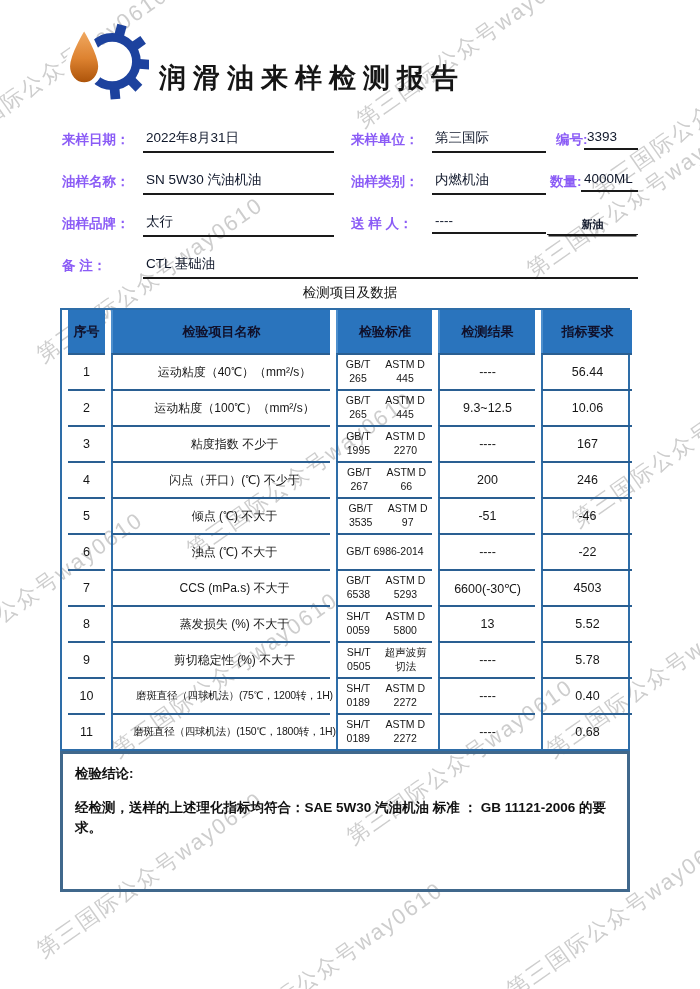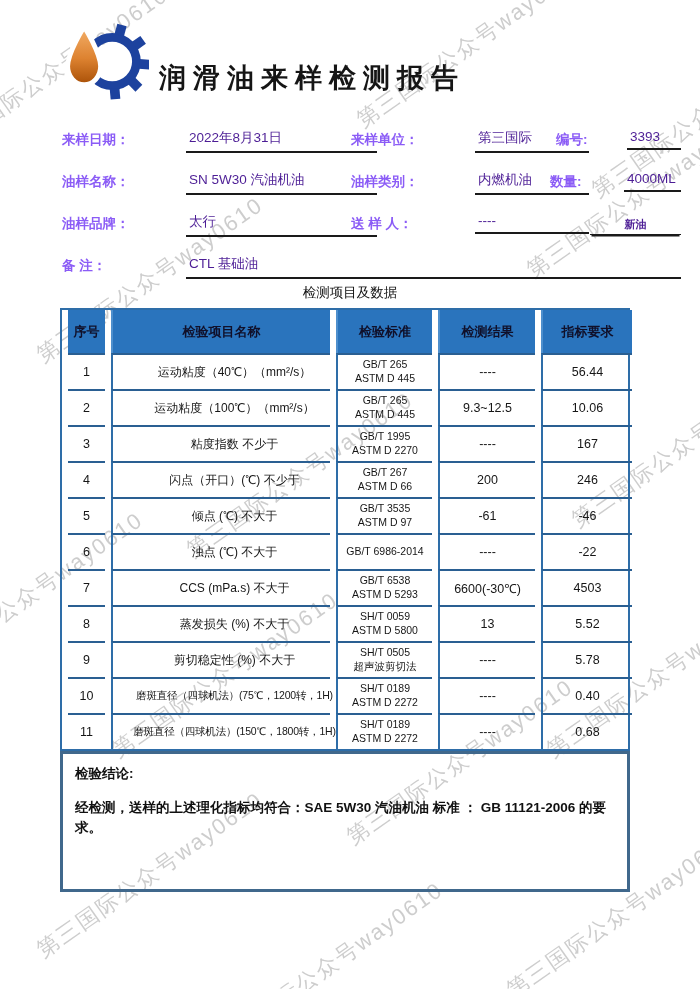--- a/index.html
+++ b/index.html
@@ -14,43 +14,43 @@
 
   
   .logo { position:absolute; left:57px; top:20px; width:92px; height:84px; z-index:1; }
   .title { position:absolute; left:0; top:60px; width:624px; text-align:center; z-index:1;
            font-family:"Liberation Serif", serif; font-weight:bold; font-size:27px;
            letter-spacing:7px; color:#151515; }
 
   
   .lbl { position:absolute; z-index:1; font-size:13.5px; font-weight:600; color:#8b5cf6;
          white-space:nowrap; }
-  .fld { position:absolute; z-index:1; font-size:13.5px; font-weight:500; color:#4c1d95;
-         border-bottom:2px solid #1a1a1a; padding:0 3px 4px 3px; white-space:nowrap;margin-left:43px; }
+  .fld { position:absolute; z-index:1; font-size:13.5px; font-weight:500; color:#0f172a;
+         border-bottom:2px solid #1a1a1a; padding:0 3px 4px 3px; white-space:nowrap; }
   .fld.center { text-align:center;font-weight:bold; }
   .fld.dbl { font-size:11px; border-bottom:1.5px solid #1a1a1a;
              box-shadow:0 3px 0 -1.5px #1a1a1a; padding-bottom:2px; }
 
   .sect { position:absolute; left:0; top:284px; width:700px; text-align:center; z-index:1;
           font-size:13.5px; color:#111; }
 
   
   .tbl { position:absolute; left:60px; top:308px; width:570px; z-index:1;
          display:grid; grid-template-columns:43px 225px 102px 103px 97px;
          border:2.5px solid #2e6da8; background:transparent; }
   .tbl > div { border-left:2px solid #2e6da8;margin-left:6px; }
   .tbl > div:nth-child(5n+1) { border-left:none; }
   .th { height:43px; background:#2a74bd; color:#10102a; font-weight:bold; font-size:13px;
         display:flex; align-items:center; justify-content:center; }
   .th + .th { border-left:2px solid #4e8fcd !important; }
   .td { height:36px; display:flex; align-items:center; justify-content:center;
         border-top:2.5px solid #2a5f92; font-size:12.5px; color:#161616; text-align:center; }
   .td.name { font-size:12px; white-space:nowrap;padding-left:26px; }
   .td.name.sm { font-size:10.5px; letter-spacing:-0.2px; }
-  .td.std { flex-direction:column; font-size:10.5px; line-height:1.3; }
+  .td.std { flex-direction:row; font-size:10.5px; line-height:1.3; }
 
   
   .conc { position:absolute; left:60px; top:751px; width:570px; height:141px; z-index:1;
           border:3px solid #40688c; padding:11px 12px; }
   .conc .t { font-weight:bold; font-size:13.5px; color:#111; }
   .conc .x { font-weight:bold; font-size:13.5px; color:#111; margin-top:15px; line-height:1.5; }
 </style>
 </head>
 <body>
 
@@ -158,21 +158,21 @@
     </div>
   <div class="td">200</div>
   <div class="td">246</div>
 
   <div class="td">5</div>
   <div class="td name">倾点 (℃) 不大于</div>
   <div class="td std">
       <span>GB/T 3535</span>
       <span>ASTM D 97</span>
     </div>
-  <div class="td">-61</div>
+  <div class="td">-51</div>
   <div class="td">-46</div>
 
   <div class="td">6</div>
   <div class="td name">浊点 (℃) 不大于</div>
   <div class="td std">
       <span>GB/T 6986-2014</span>
       <span></span>
     </div>
   <div class="td">----</div>
   <div class="td">-22</div>

